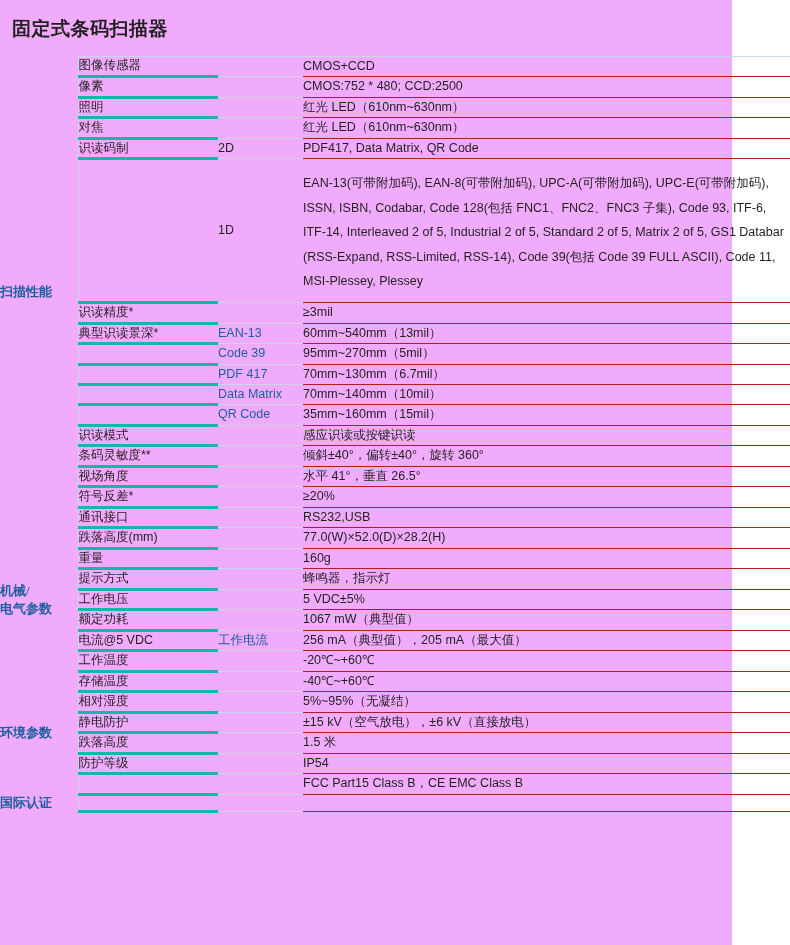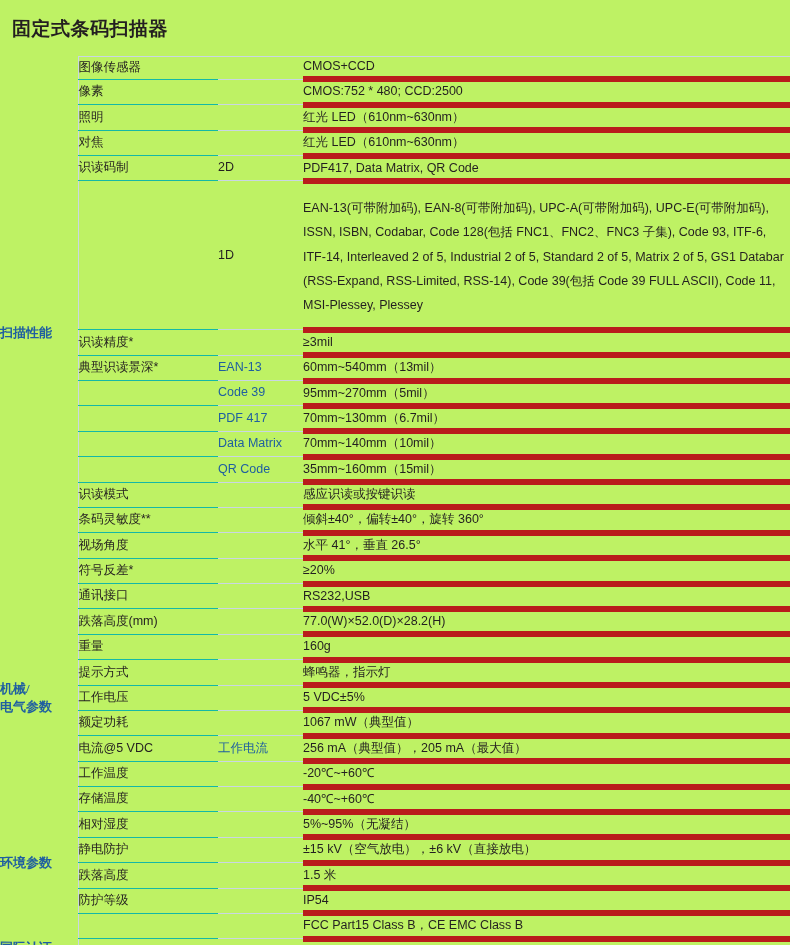--- a/index.html
+++ b/index.html
@@ -5,23 +5,23 @@
   * { box-sizing: border-box; }
   html, body {
     margin: 0; padding: 0;
     width: 790px; height: 945px;
     background: #ffffff;
     font-family: "Liberation Sans", sans-serif;
     color: #231f20;
   }
   #page {
     position: relative;
-    width: 790px;
+    width: 732px;
     height: 945px;
-    background: #bef264;
+    background: #f0abfc;
     padding: 0;
   }
   
   .header {
     display: flex;
     align-items: baseline;
     padding: 16px 0 14px 0;
   }
   .header-title {
     font-size: 19px;
@@ -64,37 +64,37 @@
     font-size: 13px;
     text-align: left;
     padding: 0 6px 0 12px;
     vertical-align: middle;
     line-height: 1.35;
     font-family: Liberation Serif, serif;
   }
   .label-cell {
     color: #231f20;
     padding: 7px 6px 7px 6px;
-    border-bottom: 1px solid #14b8a6;
+    border-bottom: 3px solid #14b8a6;
     line-height: 1.4;
   }
   .sub-cell {
     color: #1f5fa0;
     padding: 7px 6px 7px 2px;
     border-bottom: 1px solid #c9d6e4;
     line-height: 1.4;
   }
   .sub-cell.dark {
     color: #231f20;
     margin-top: 47px;
   }
   .val-cell {
     color: #231f20;
     padding: 7px 10px 7px 4px;
-    border-bottom: 6px solid #b91c1c;
+    border-bottom: 1px solid #b91c1c;
     line-height: 1.55;
   }
   .val-cell.multi {
     line-height: 1.95;
     padding-top: 12px;
     padding-bottom: 9px;
   }
   
   .group-cell { border-bottom: none; }
 

